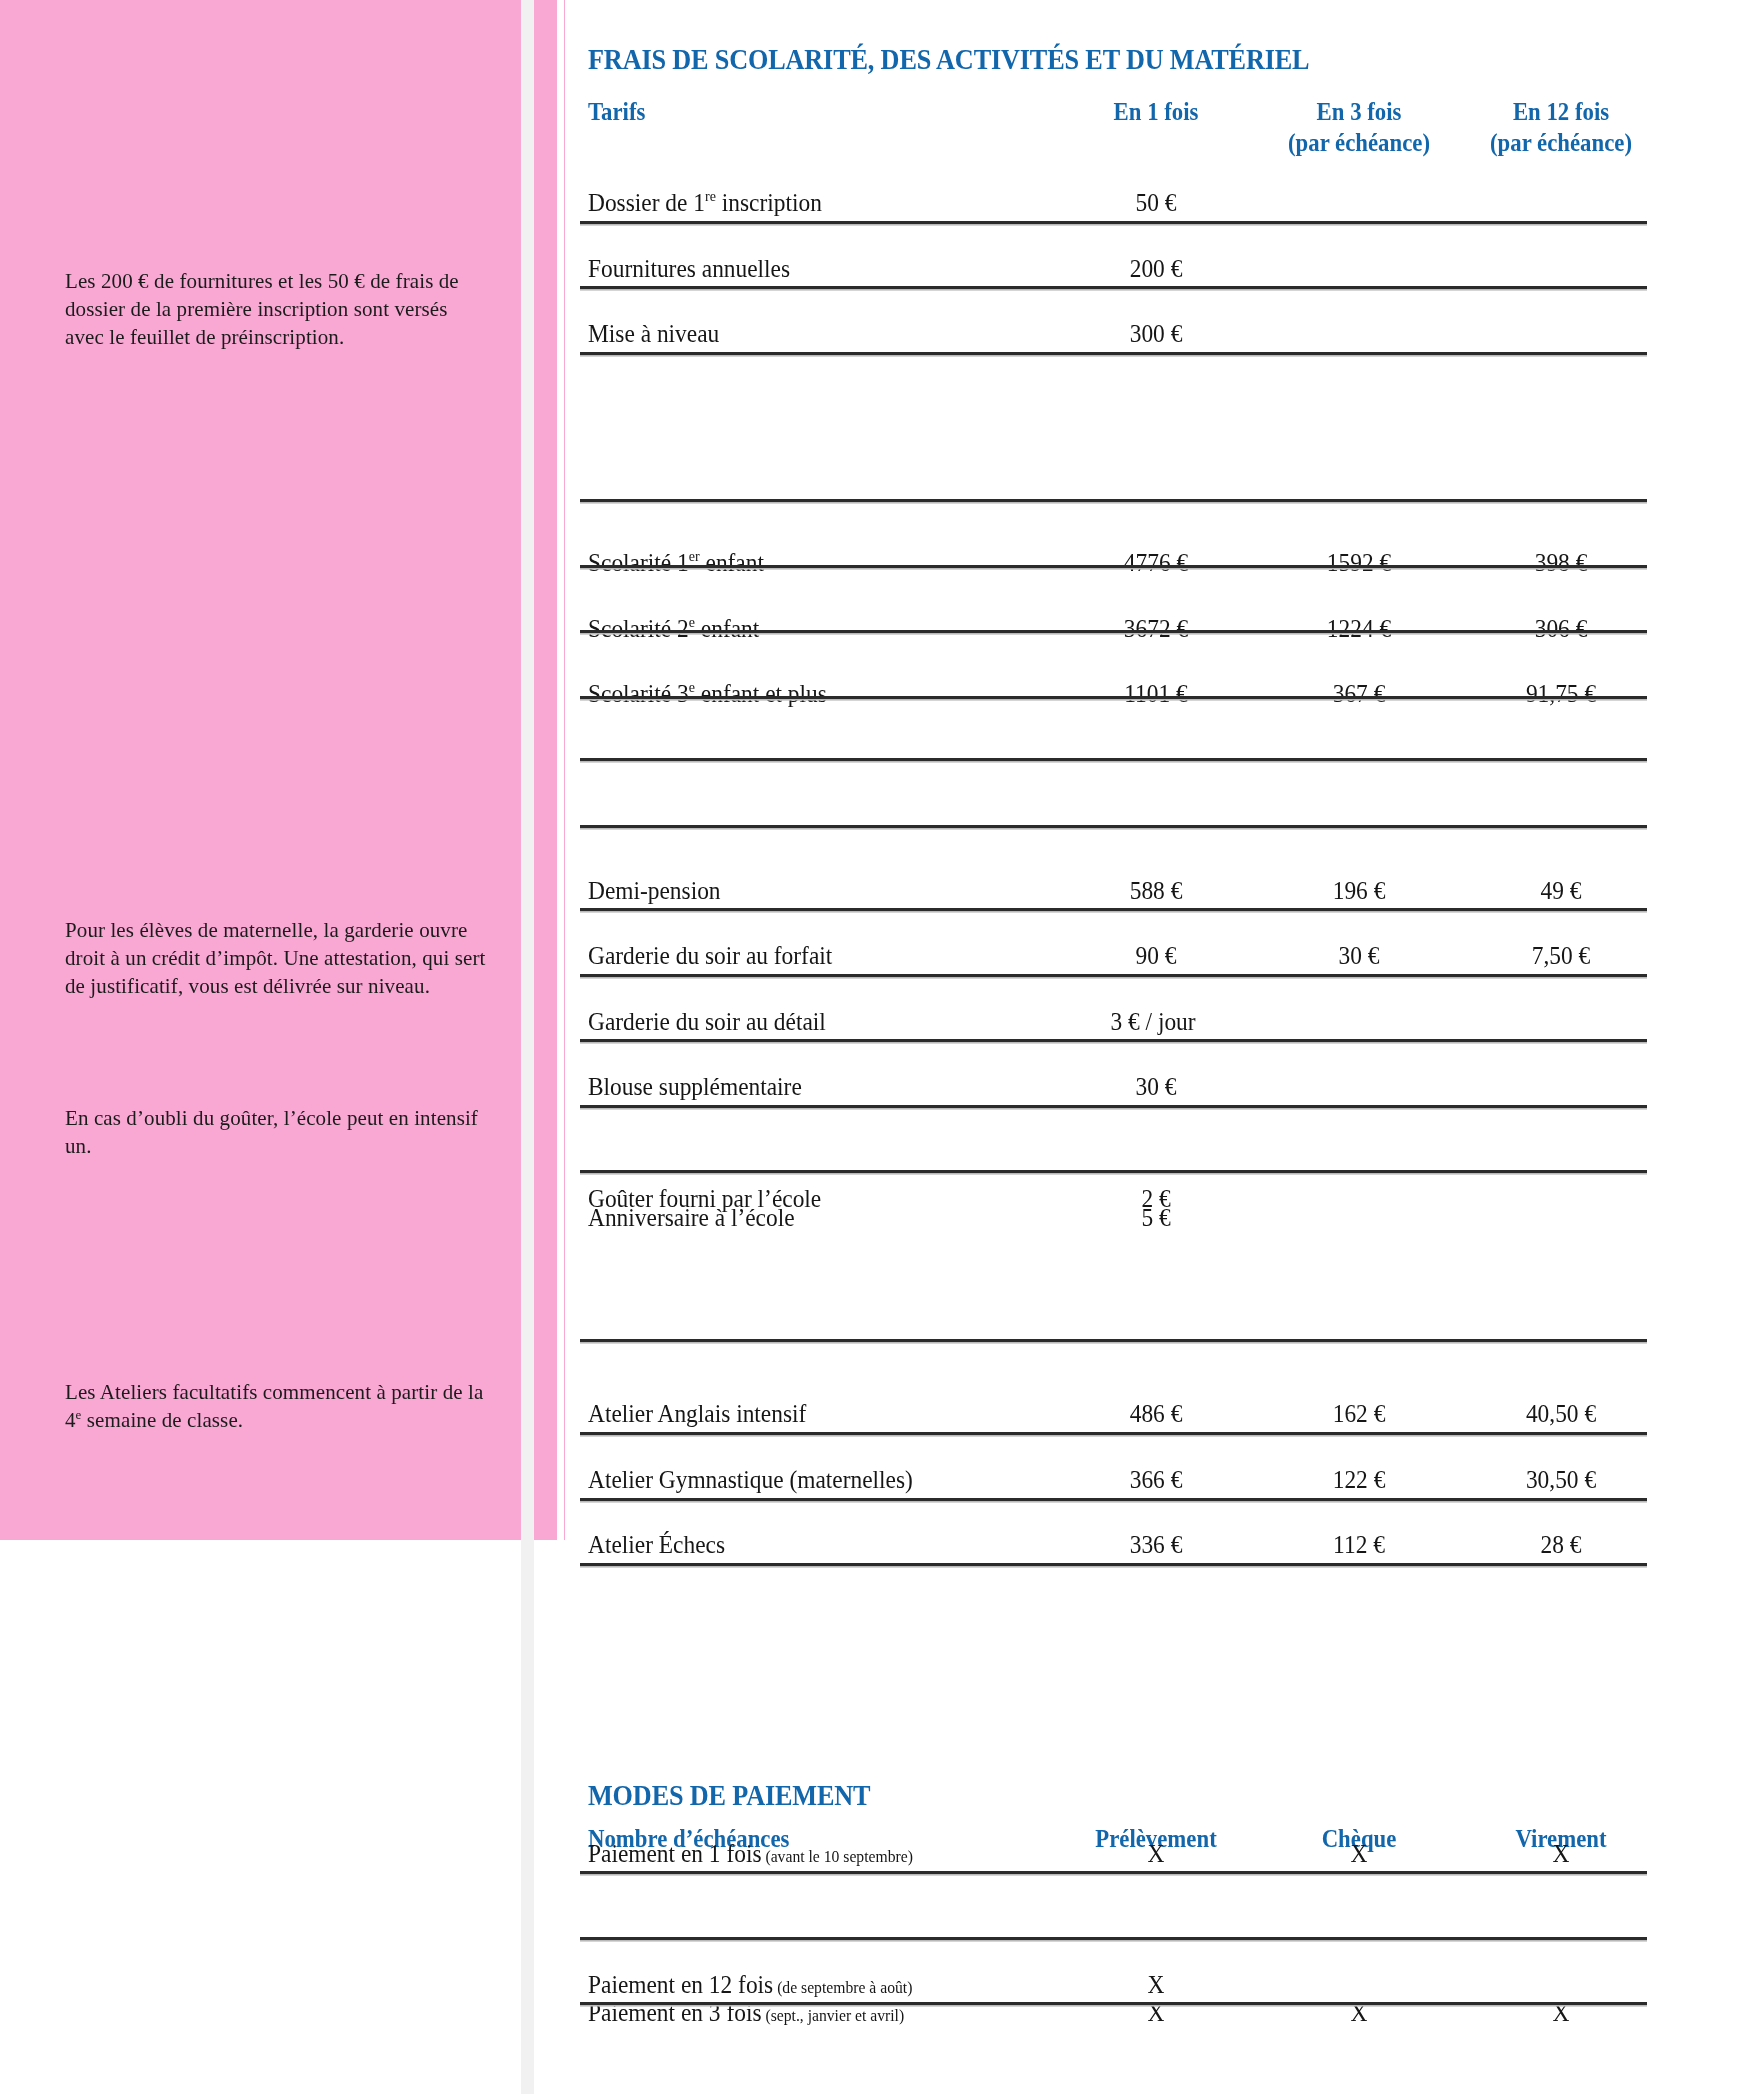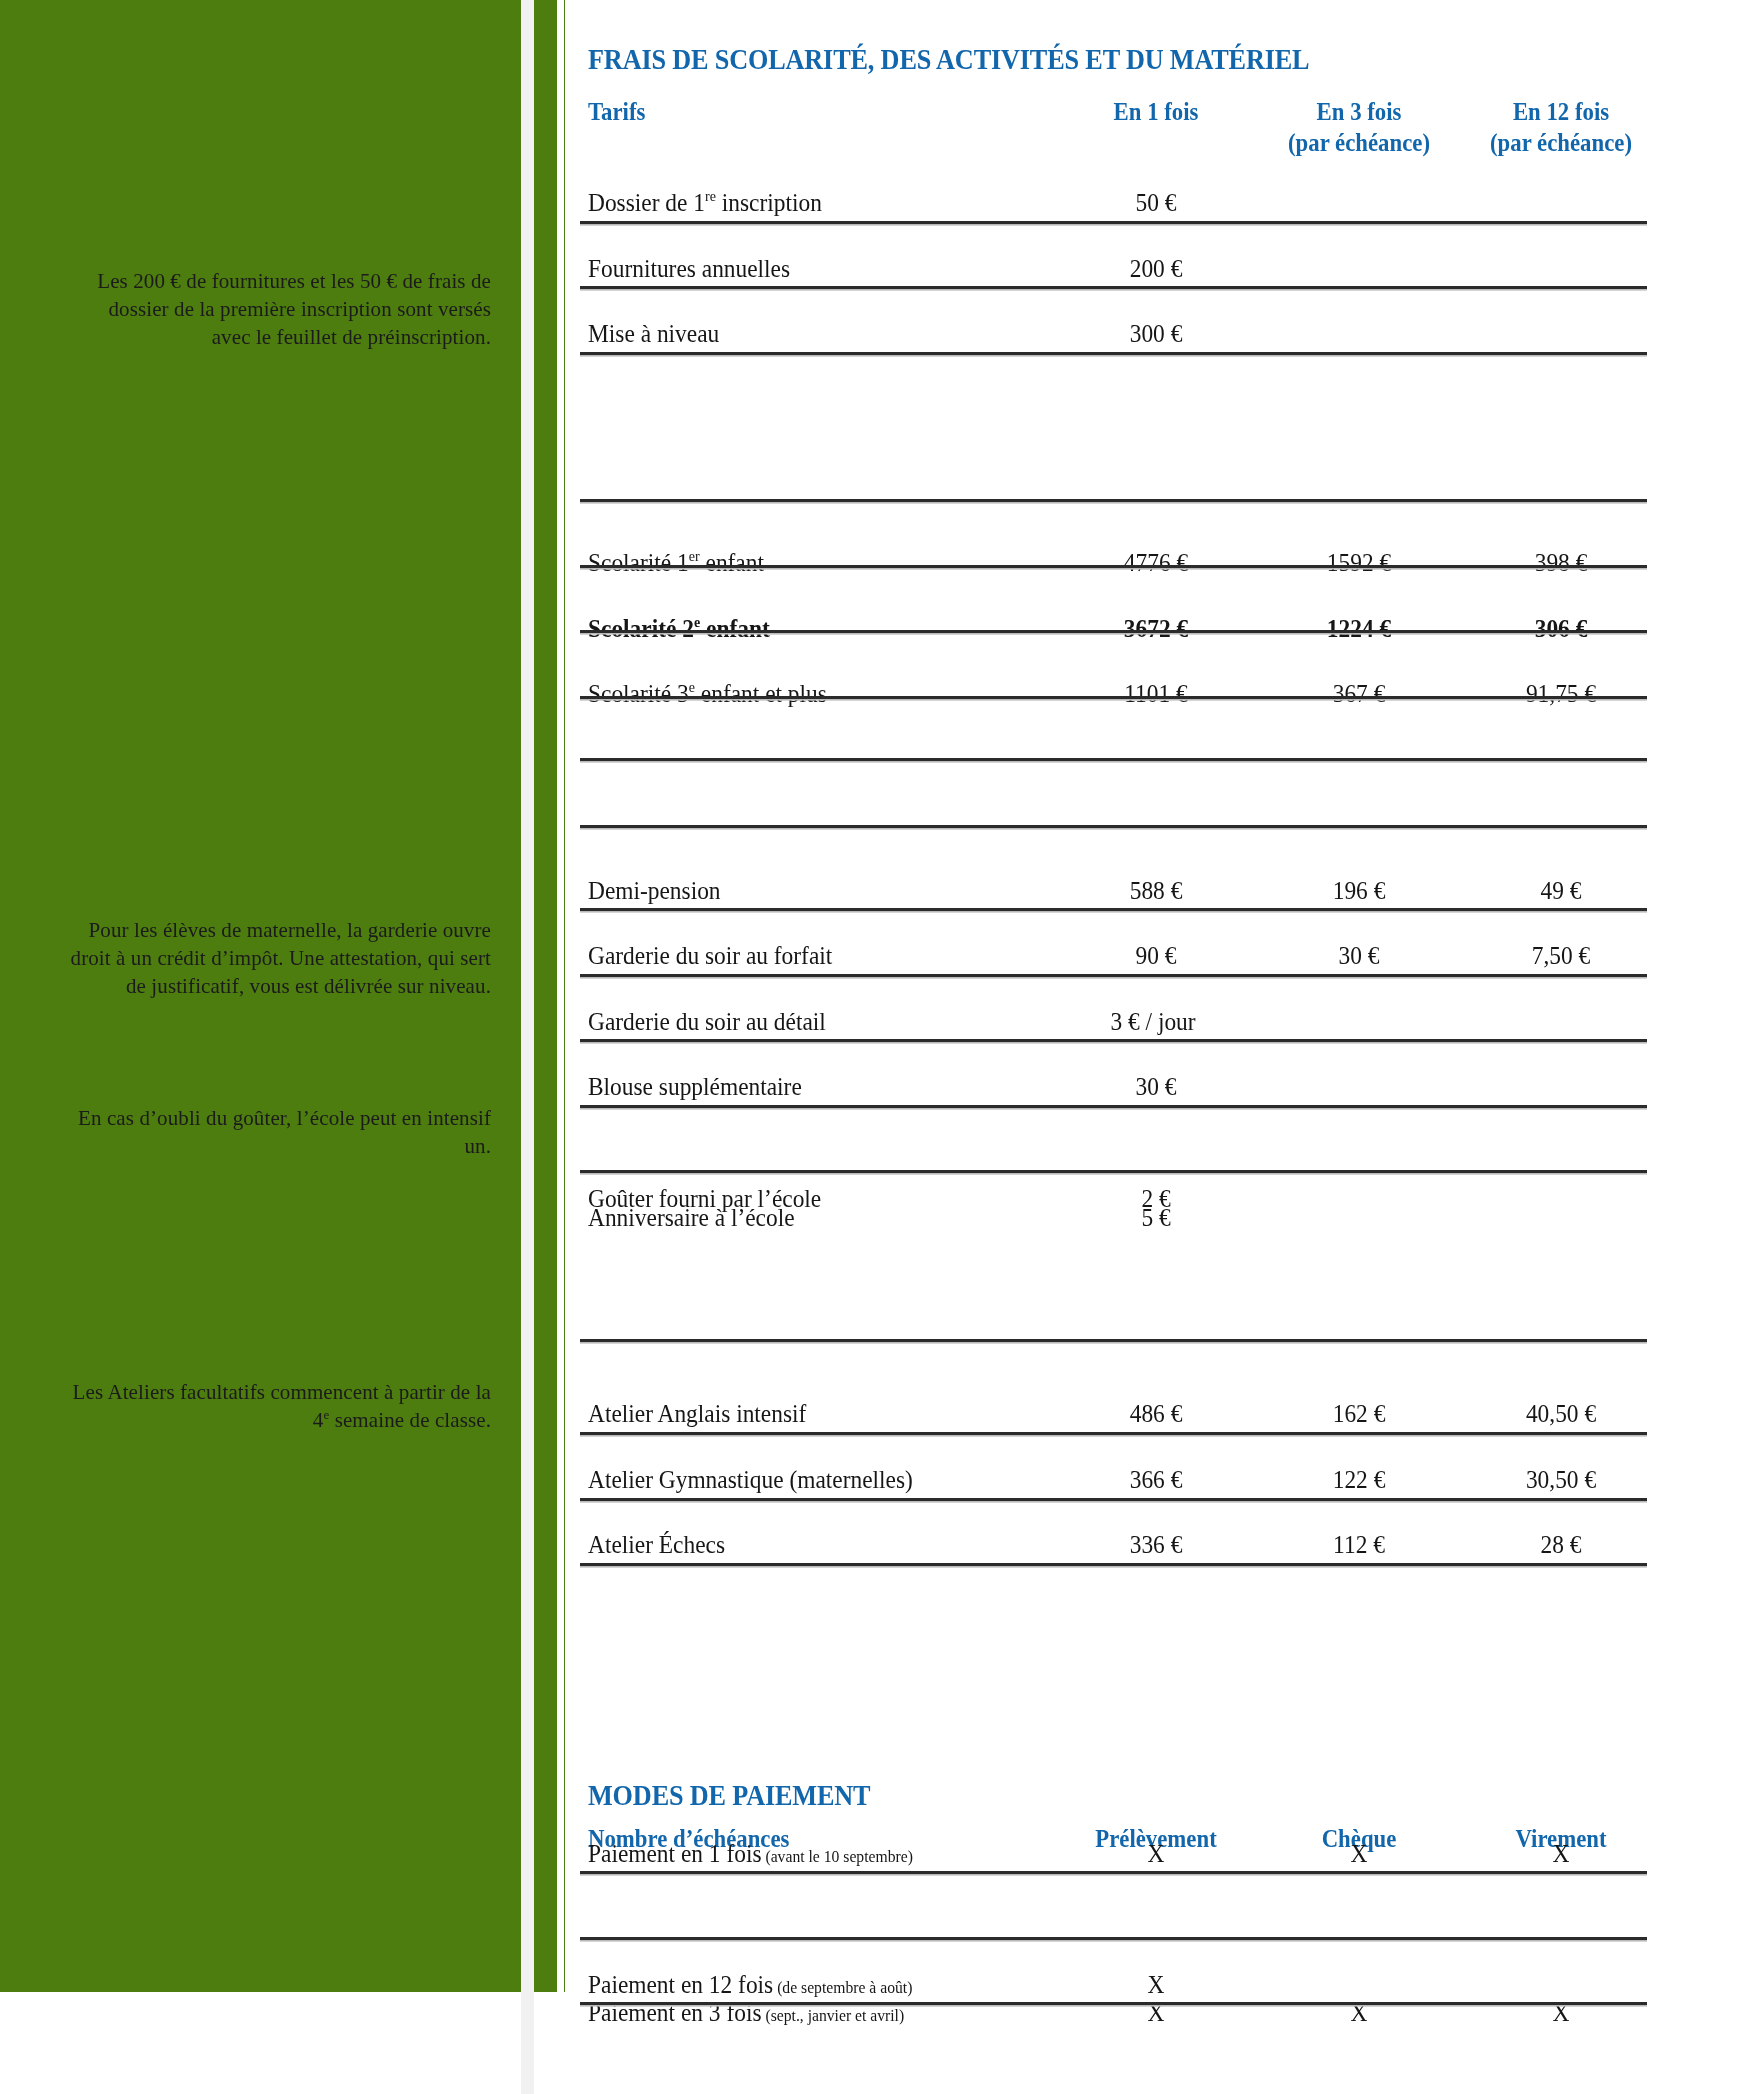--- a/index.html
+++ b/index.html
@@ -22,24 +22,23 @@
     height: 2095px;
     display: flex;
     background: #ffffff;
   }
 
   
   .sidebar {
     position: relative;
     width: 565px;
     min-width: 565px;
-    height: 1992px;
-    background: #4d7c0f;
+    height: 1540px;
+    background: #f9a8d4;
     box-sizing: border-box;
-    text-align: right;
   }
   .sidebar-inner-band {
     position: absolute;
     top: 0;
     left: 521px;
     width: 13px;
     height: 2095px;
     background: #f1f1f1;
   }
   .sidebar-edge {
@@ -187,21 +186,21 @@
           <div class="row" style="top: 301px;">
             <div class="label">Mise à niveau</div>
             <div class="val" style="left: 576px;">300 €</div>
           </div>
           <div class="row" style="top: 530px;">
             <div class="label">Scolarité 1<sup>er</sup> enfant</div>
             <div class="val" style="left: 576px;">4776 €</div>
             <div class="val" style="left: 779px;">1592 €</div>
             <div class="val" style="left: 981px;">398 €</div>
           </div>
-          <div class="row" style="top: 596px; font-weight: bold;">
+          <div class="row" style="top: 596px;">
             <div class="label">Scolarité 2<sup>e</sup> enfant</div>
             <div class="val" style="left: 576px;">3672 €</div>
             <div class="val" style="left: 779px;">1224 €</div>
             <div class="val" style="left: 981px;">306 €</div>
           </div>
           <div class="row" style="top: 661px;">
             <div class="label">Scolarité 3<sup>e</sup> enfant et plus</div>
             <div class="val" style="left: 576px;">1101 €</div>
             <div class="val" style="left: 779px;">367 €</div>
             <div class="val" style="left: 981px;">91,75 €</div>

